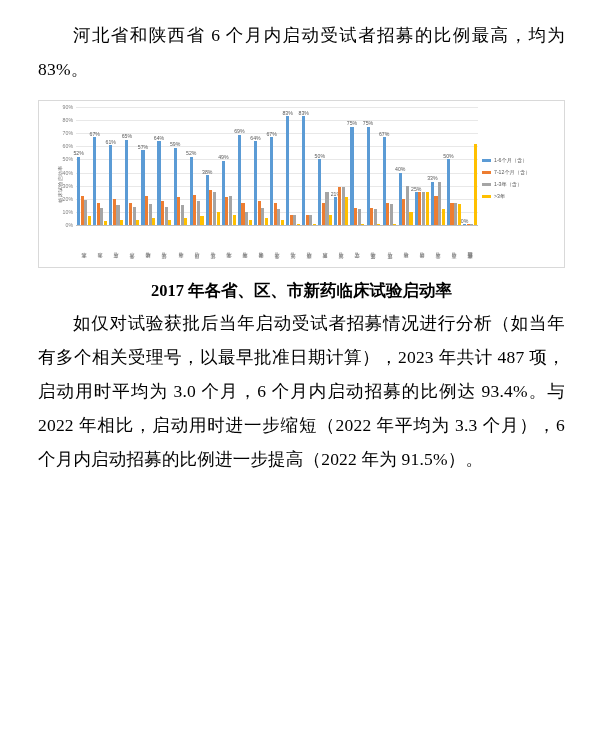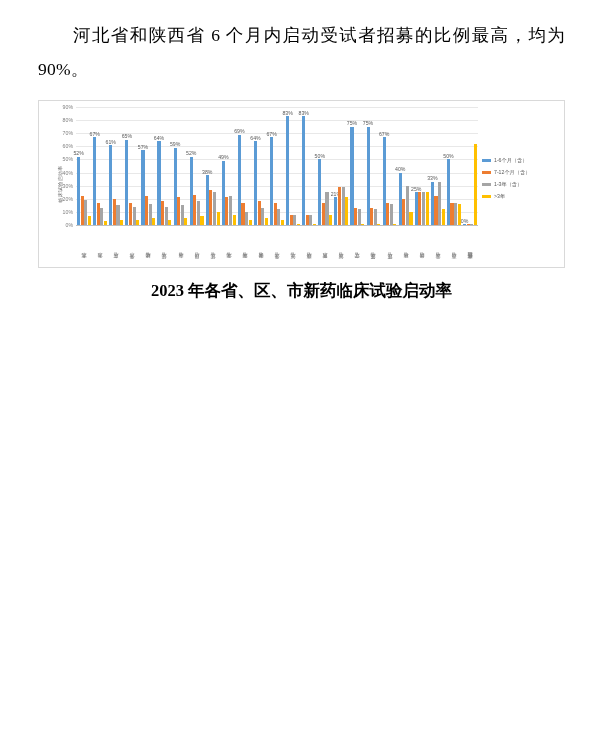--- a/index.html
+++ b/index.html
@@ -186,21 +186,21 @@
     color: #595959;
     white-space: nowrap;
   }
 </style>
 </head>
 <body>
 
 <div class="page">
 
   <div class="top-block">
-    <p class="para para-indent">河北省和陕西省 6 个月内启动受试者招募的比例最高，均为 90%。</p>
+    <p class="para para-indent">河北省和陕西省 6 个月内启动受试者招募的比例最高，均为 83%。</p>
   </div>
 
   <div class="chart-box">
     <div class="plot-wrap">
       <div class="y-axis-title">临床试验启动率</div>
       <div class="y-labels" id="y-labels">
           <div style="top: 0px;">90%</div>
           <div style="top: 13.1111px;">80%</div>
           <div style="top: 26.2222px;">70%</div>
           <div style="top: 39.3333px;">60%</div>
@@ -517,16 +517,19 @@
             <span class="lb">1-3年（含）</span>
           </div>
           <div class="item">
             <span class="sw" style="background: rgb(255, 192, 0);"></span>
             <span class="lb">&gt;3年</span>
           </div>
         </div>
     </div>
   </div>
 
-  <div class="caption">2023 年各省、区、市新药临床试验启动率</div>
-
+  <div class="caption">2017 年各省、区、市新药临床试验启动率</div>
+
+  <div>
+    <p class="para para-indent">如仅对试验获批后当年启动受试者招募情况进行分析（如当年有多个相关受理号，以最早批准日期计算），2023 年共计 487 项，启动用时平均为 3.0 个月，6 个月内启动招募的比例达 93.4%。与 2022 年相比，启动用时进一步缩短（2022 年平均为 3.3 个月），6 个月内启动招募的比例进一步提高（2022 年为 91.5%）。</p>
+  </div>
 
 </div>
 
 </body></html>

